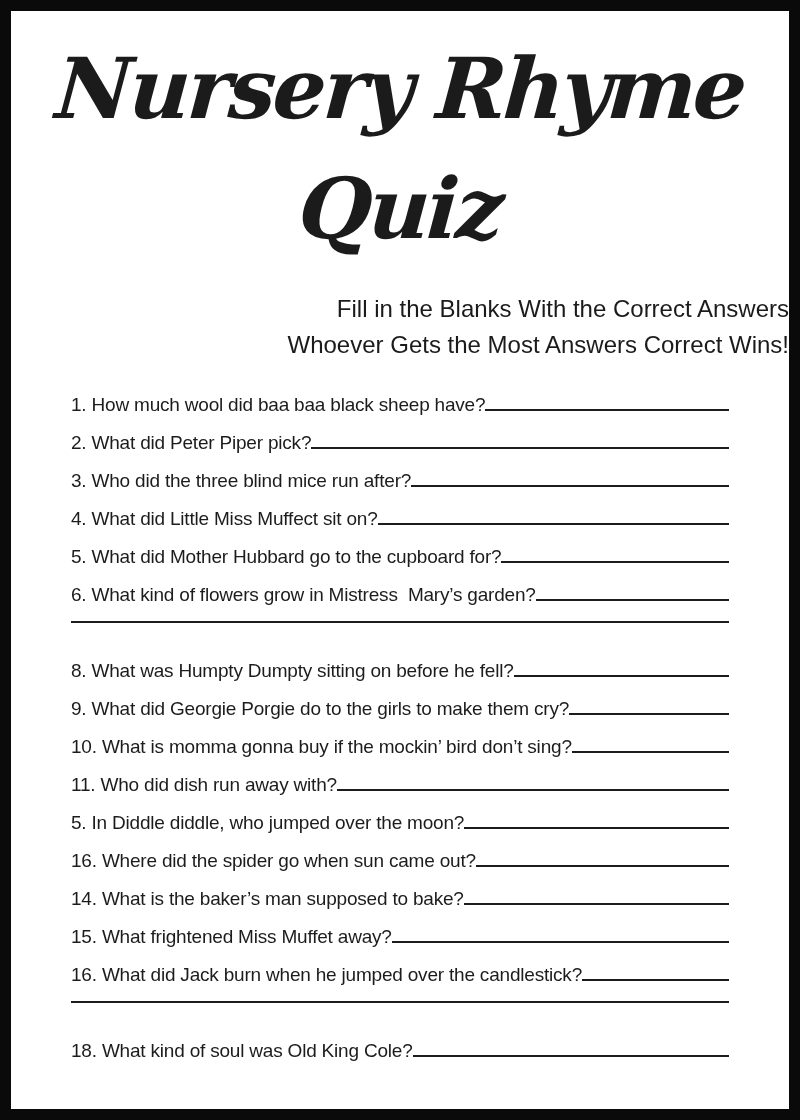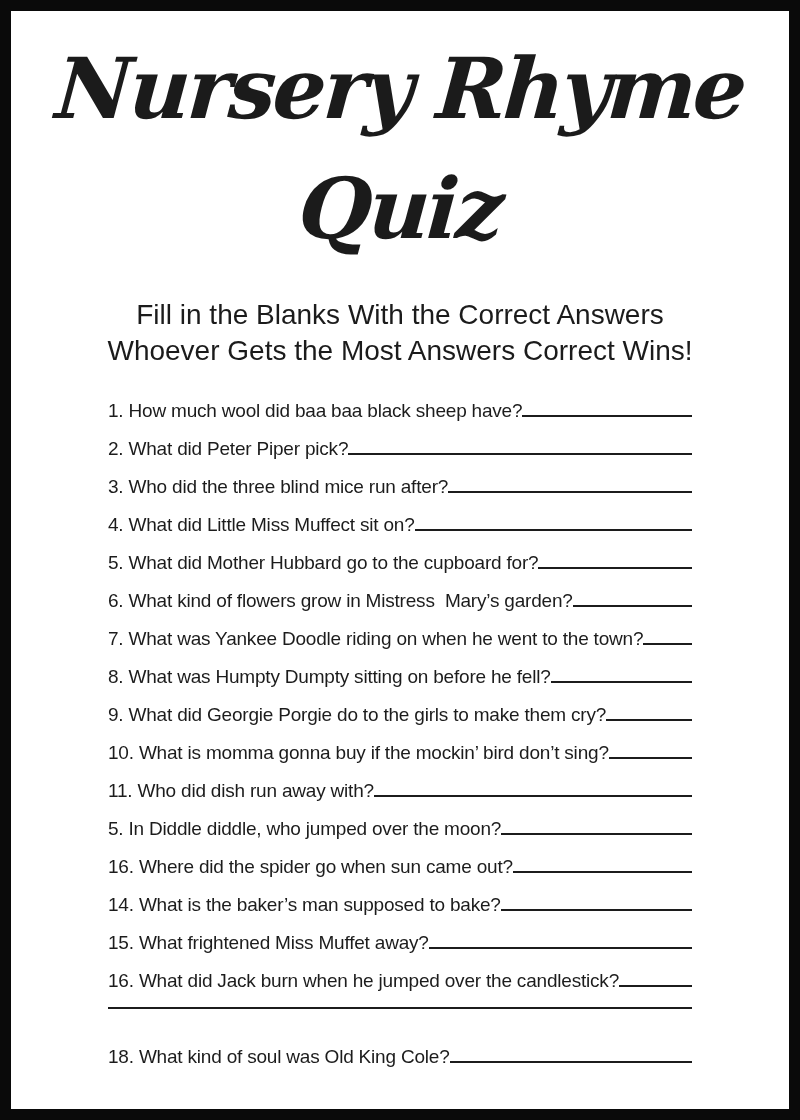--- a/index.html
+++ b/index.html
@@ -26,32 +26,32 @@
     color: #1b1b1b;
   }
   .quiz-title .title-line {
     display: block;
     font-size: 84px;
     line-height: 120px;
     letter-spacing: -3px;
     transform: skewX(-4deg);
   }
   .quiz-subtitle {
-    margin-top: 28px;
-    text-align: center;
-    font-size: 28px;
+    margin-top: 22px;
+    text-align: right;
+    font-size: 24px;
     line-height: 36px;
     color: #1b1b1b;
   }
   .quiz-subtitle .subtitle-line {
     display: block;
   }
   .questions-list {
     margin-top: 30px;
-    padding: 0 97px;
+    padding: 0 60px;
   }
   .q-row {
     display: flex;
     align-items: baseline;
     height: 38px;
     font-size: 19px;
     line-height: 23px;
     color: #1c1c1c;
   }
   .q-text {
@@ -98,21 +98,20 @@
     </div>
     <div class="q-row">
       <span class="q-text">5. What did Mother Hubbard go to the cupboard for?</span>
       <span class="q-line"></span>
     </div>
     <div class="q-row">
       <span class="q-text">6. What kind of flowers grow in Mistress  Mary’s garden?</span>
       <span class="q-line"></span>
     </div>
     <div class="q-row">
-      <span class="q-text">7. What was Yankee Doodle riding on when he went to the town?</span>
       <span class="q-line"></span>
     </div>
     <div class="q-row">
       <span class="q-text">8. What was Humpty Dumpty sitting on before he fell?</span>
       <span class="q-line"></span>
     </div>
     <div class="q-row">
       <span class="q-text">9. What did Georgie Porgie do to the girls to make them cry?</span>
       <span class="q-line"></span>
     </div>

